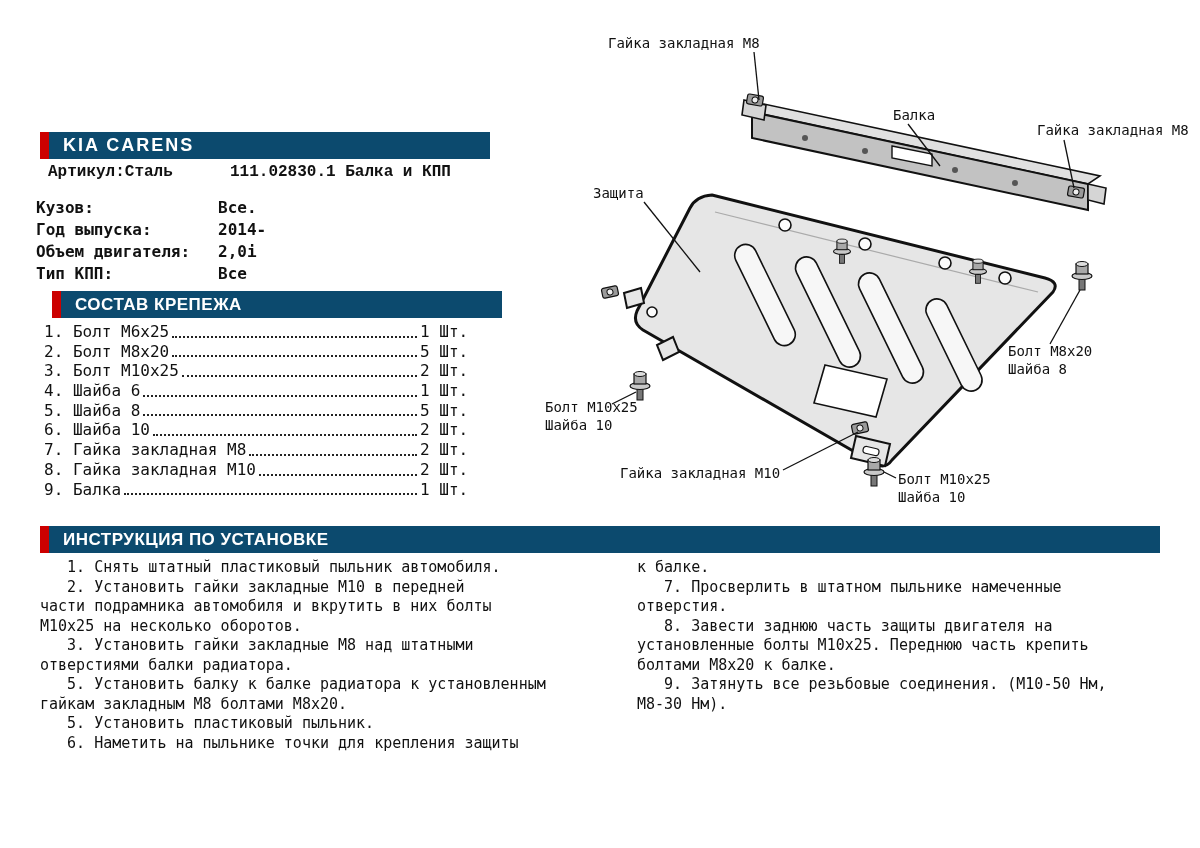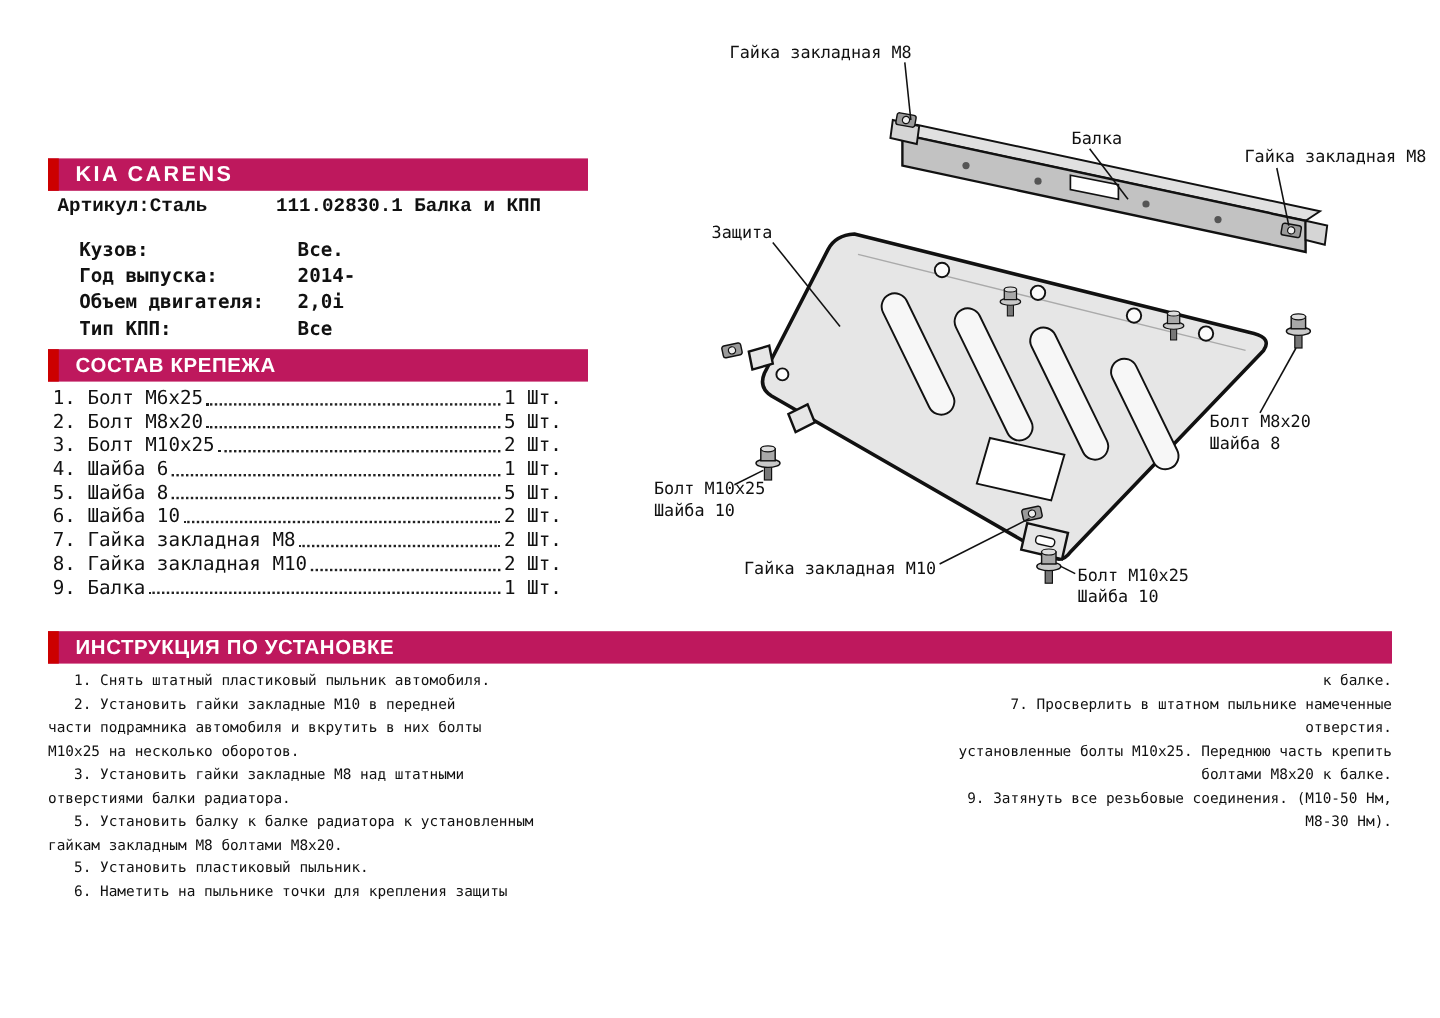--- a/index.html
+++ b/index.html
@@ -7,55 +7,55 @@
   body {
     background:#ffffff;
     font-family:"DejaVu Sans Mono", monospace;
     color:#111;
   }
   .page { position:relative; width:1200px; height:848px; background:#fff; overflow:hidden; }
 
   
   .bar {
     position:absolute;
-    background:#be185d;
+    background:#0c4a6e;
     border-left:9px solid #cc0000;
     color:#fff;
     display:flex; align-items:center;
     font-family:"Liberation Sans", sans-serif;
     font-weight:bold;
     padding-left:14px;
   }
   .brand-bar   { left:40px; top:132px; width:450px; height:27px; font-size:18px; letter-spacing:2px; }
-  .hw-bar      { left:40px; top:291px; width:450px; height:27px; font-size:17px; letter-spacing:.5px; }
+  .hw-bar      { left:52px; top:291px; width:450px; height:27px; font-size:17px; letter-spacing:.5px; }
   .instr-bar   { left:40px; top:526px; width:1120px; height:27px; font-size:17px; letter-spacing:.5px; }
 
   
   .article-row { position:absolute; left:48px; top:163px; width:540px; display:flex; font-size:16px; font-weight:bold;font-family:Liberation Mono, monospace; }
   .article-row .lbl { width:182px; }
-  .specs { position:absolute; left:66px; top:198px; width:540px; font-size:16px; font-weight:bold; }
+  .specs { position:absolute; left:36px; top:198px; width:540px; font-size:16px; font-weight:bold; }
   .spec-row { display:flex; height:22px; }
   .spec-row .lbl { width:182px; }
 
   
   .hw-list { position:absolute; left:44px; top:322px; width:448px; font-size:16px; }
   .hw-row { display:flex; height:19.7px; align-items:baseline; }
   .hw-leader { flex:1; align-self:flex-end; border-bottom:2px dotted #222; margin:0 3px 4px 3px; }
   .hw-qty { width:72px; }
 
   
   .diagram { position:absolute; left:540px; top:0; width:660px; height:520px; }
   .dlabel { font-family:"DejaVu Sans Mono", monospace; font-size:14px; fill:#111; }
   .callout { stroke:#111; stroke-width:1.3; }
 
   
   .instr-cols { position:absolute; left:40px; top:558px; width:1120px; display:flex; }
   .col-left  { width:597px; }
-  .col-right { flex:1;text-align:right; }
-  .iline { white-space:pre; font-size:12px; line-height:19.5px; }
+  .col-right { flex:1; }
+  .iline { white-space:pre; font-size:15px; line-height:19.5px; }
 </style>
 </head>
 <body>
 
 <div class="page">
 
   <div class="bar brand-bar">
     <span>KIA CARENS</span>
   </div>
 
@@ -233,20 +233,21 @@
       <div class="iline">отверстиями балки радиатора.</div>
       <div class="iline">   5. Установить балку к балке радиатора к установленным</div>
       <div class="iline">гайкам закладным М8 болтами М8х20.</div>
       <div class="iline">   5. Установить пластиковый пыльник.</div>
       <div class="iline">   6. Наметить на пыльнике точки для крепления защиты</div>
     </div>
     <div class="col-right">
       <div class="iline">к балке.</div>
       <div class="iline">   7. Просверлить в штатном пыльнике намеченные</div>
       <div class="iline">отверстия.</div>
+      <div class="iline">   8. Завести заднюю часть защиты двигателя на</div>
       <div class="iline">установленные болты М10х25. Переднюю часть крепить</div>
       <div class="iline">болтами М8х20 к балке.</div>
       <div class="iline">   9. Затянуть все резьбовые соединения. (М10-50 Нм,</div>
       <div class="iline">М8-30 Нм).</div>
     </div>
   </div>
 
 </div>
 
 </body></html>

